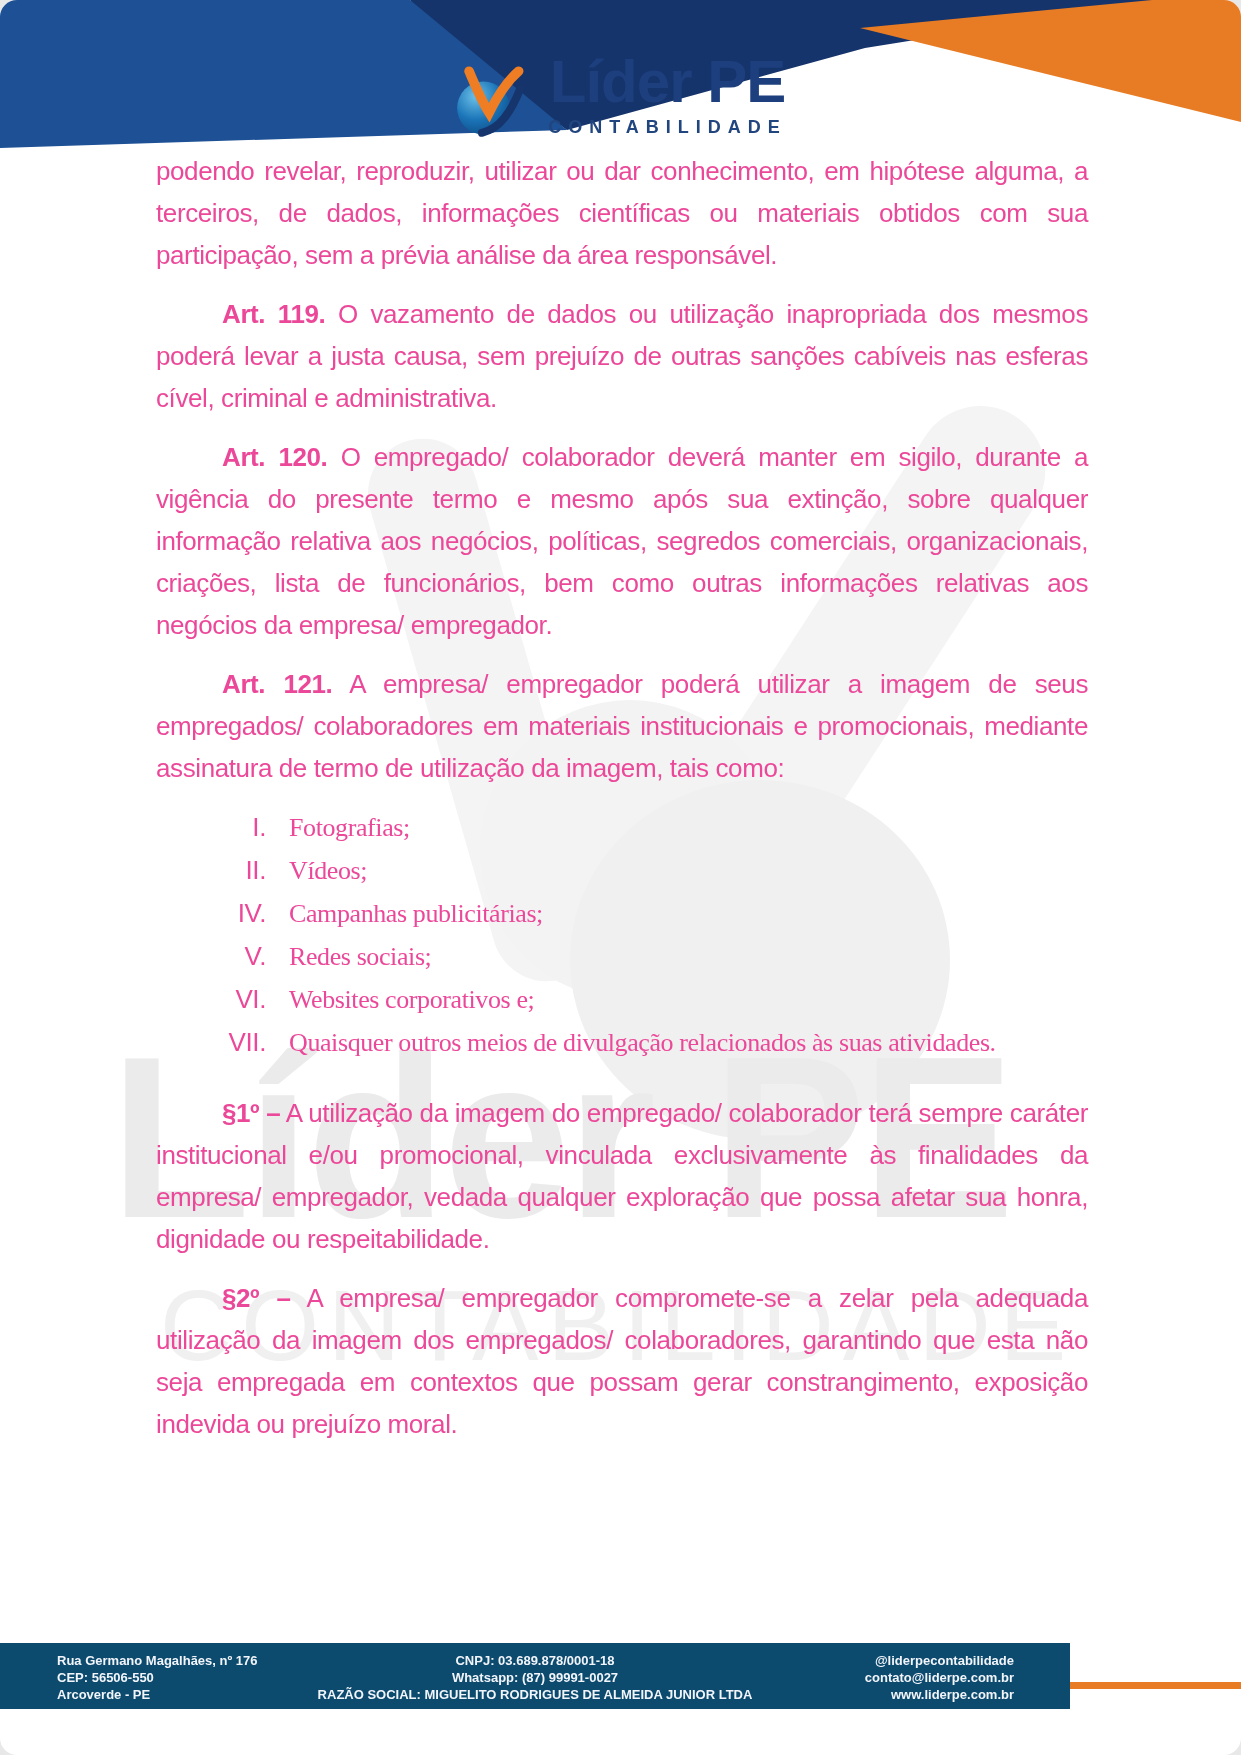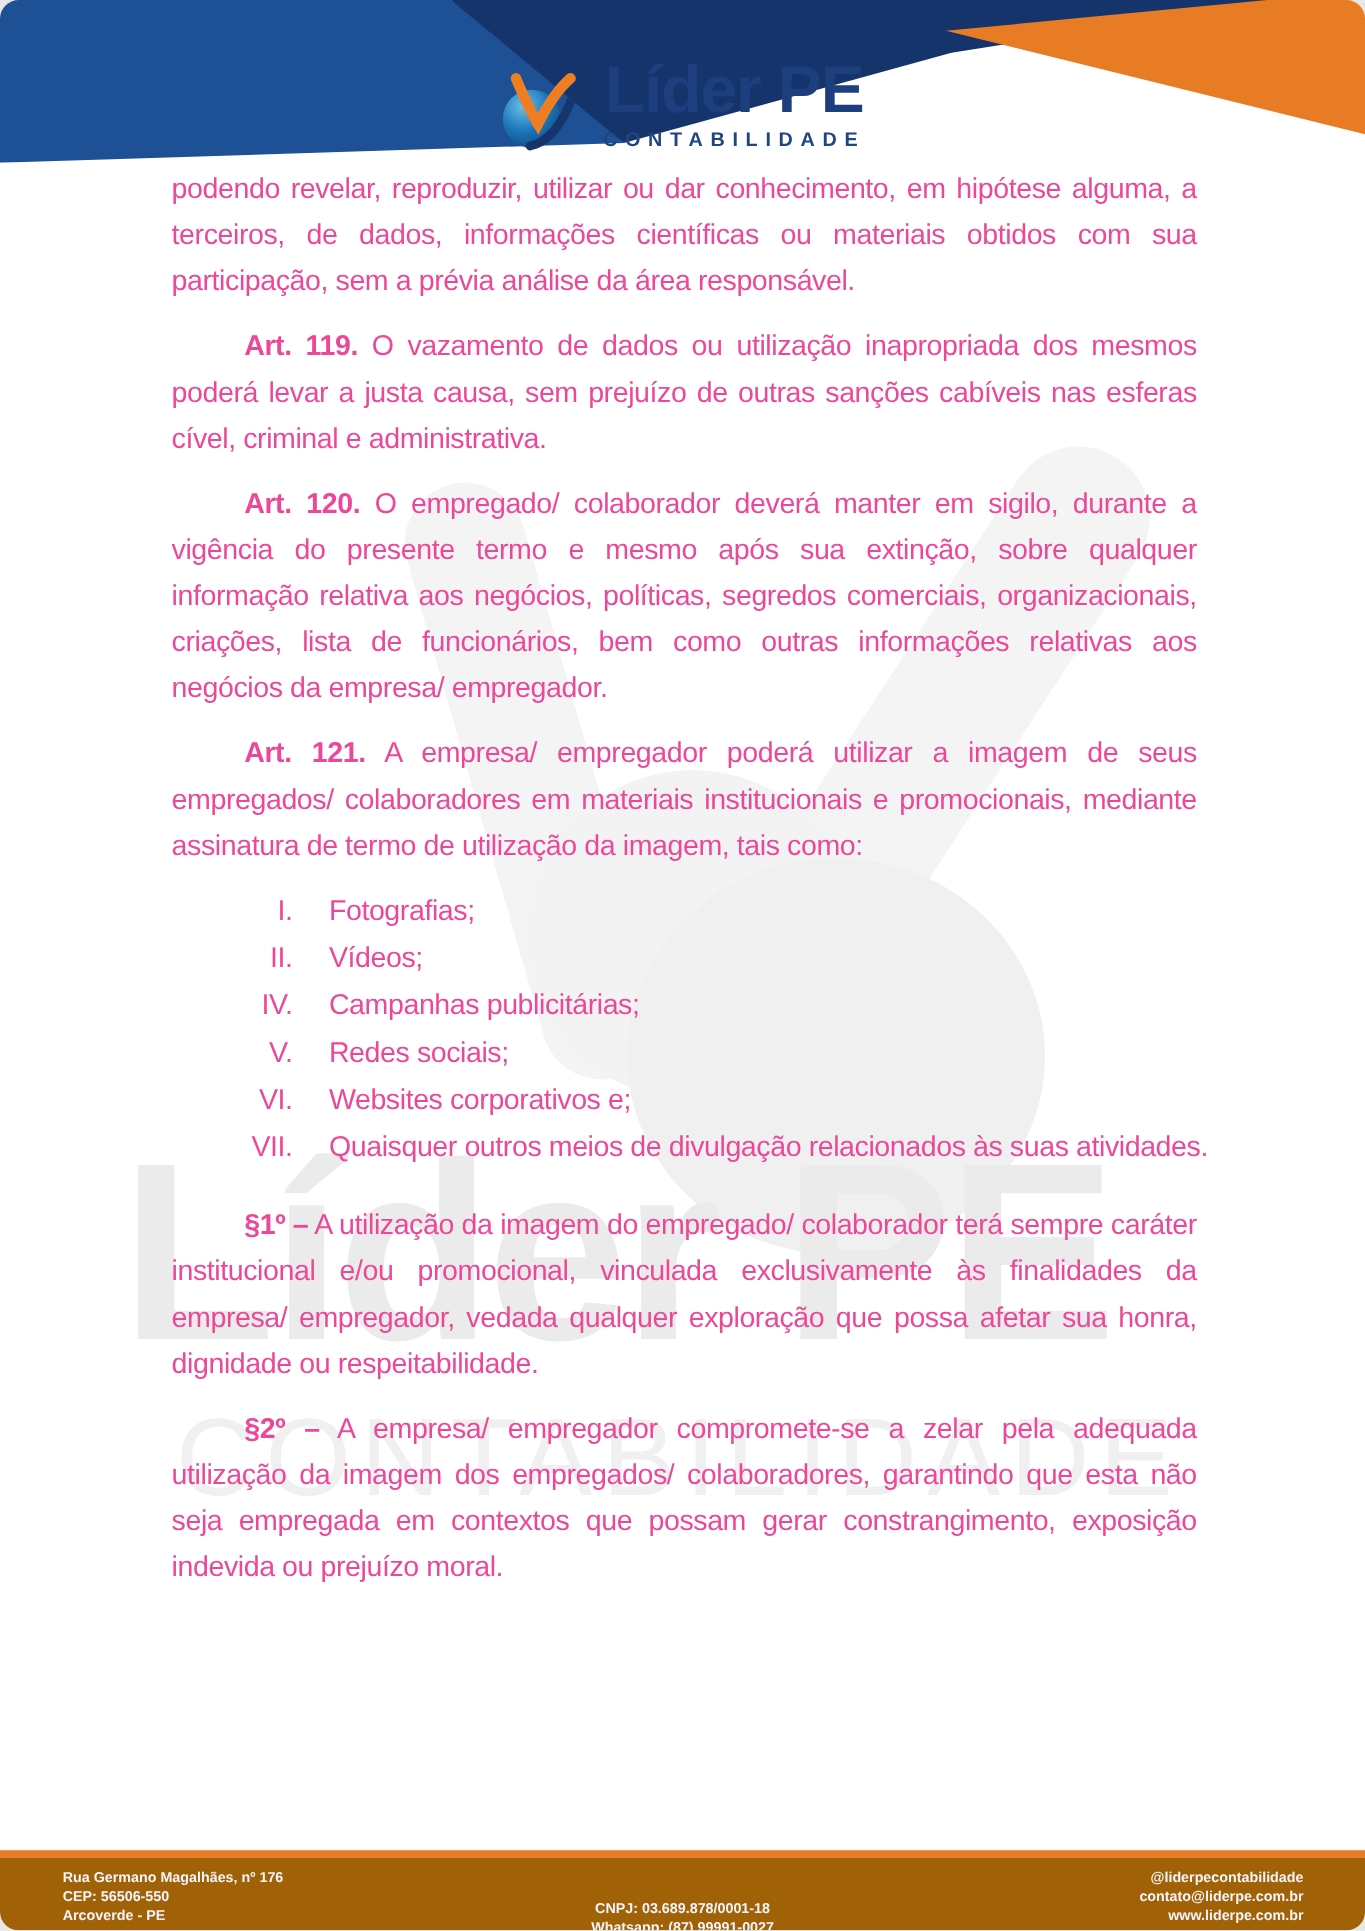--- a/index.html
+++ b/index.html
@@ -37,29 +37,29 @@
 
   
   .doc { position:absolute; left:156px; top:150px; width:932px; z-index:2;
          font-size:26px; letter-spacing:-0.4px; color:#ec4899; }
   .para { text-align:justify; line-height:42px; margin-bottom:17px; }
   .para.indent { text-indent:66px; }
   .para-lead { font-weight:bold; }
   .doc-list { margin:12px 0 28px 0; }
   .list-row { display:flex; line-height:43px; }
   .list-marker { width:110px; text-align:right; flex:0 0 auto; }
-  .list-text { margin-left:33px; white-space:nowrap; }
+  .list-text { margin-left:23px; white-space:nowrap;font-family:Liberation Serif, serif; }
 
   
   .footer-orange { position:absolute; left:0; top:1682px; width:1241px; height:7px; background:#e87c24; z-index:3; }
-  .footer { position:absolute; left:0; top:1689px; width:1241px; height:66px; background:#a16207; z-index:3;
+  .footer { position:absolute; left:0; top:1643px; width:1070px; height:66px; background:#0c4a6e; z-index:3;
             color:#f2f5fb; font-size:13px; font-weight:bold; line-height:17px; }
   .footer-col { position:absolute; top:9px; }
   .footer-left   { left:57px; text-align:left; }
-  .footer-center { left:0; right:0; text-align:center;margin-top:28px; }
+  .footer-center { left:0; right:0; text-align:center; }
   .footer-right  { right:56px; text-align:right; }
 </style>
 </head>
 <body>
 
 <div class="page">
 
   <div class="header">
     <div class="shape shape-navy"></div>
     <div class="shape shape-blue"></div>

